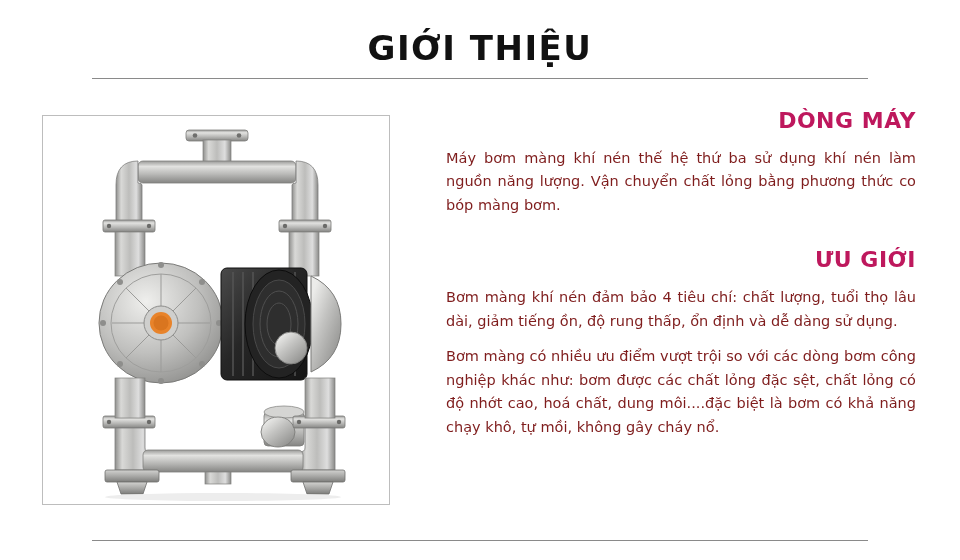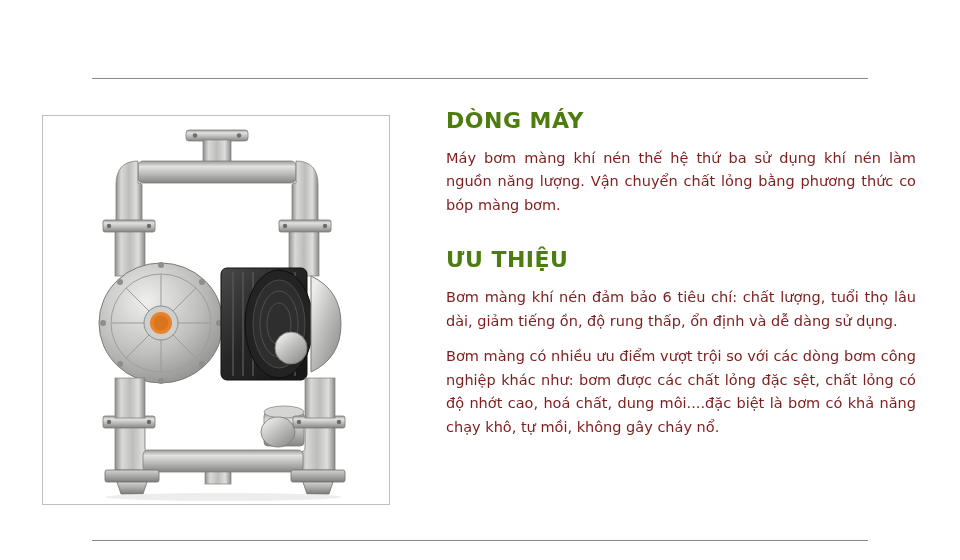--- a/index.html
+++ b/index.html
@@ -80,23 +80,24 @@
   .content {
     position: absolute;
     left: 446px;
     top: 108px;
     width: 470px;
   }
 
   .heading {
     font-size: 22px;
     font-weight: bold;
-    color: #4d7c0f;
+    color: #be185d;
     letter-spacing: 0.5px;
     margin: 0 0 14px 0;
+    text-align: right;
   }
 
   .heading.second {
     margin-top: 30px;
   }
 
   .para {
     font-size: 14.5px;
     line-height: 1.62;
     color: #7f1d1d;
@@ -106,20 +107,21 @@
 
   .para + .para {
     margin-top: 12px;
   }
 </style>
 </head>
 <body>
 
 <div class="slide">
 
+  <div class="title">GIỚI THIỆU</div>
   <div class="title-rule"></div>
 
   <div class="image-panel">
     <div class="pump-wrap">
       <svg width="346" height="388" viewBox="0 0 346 388" xmlns="http://www.w3.org/2000/svg">
         <defs>
           <linearGradient id="metalV" x1="0" y1="0" x2="1" y2="0">
             <stop offset="0%" stop-color="#8f8f8d"></stop>
             <stop offset="20%" stop-color="#d9d9d7"></stop>
             <stop offset="50%" stop-color="#bdbdbb"></stop>
@@ -264,20 +266,20 @@
         <ellipse cx="180" cy="381" rx="118" ry="4" fill="#ededed"></ellipse>
       </svg>
     </div>
   </div>
 
   <div class="content">
 
     <h2 class="heading">DÒNG MÁY</h2>
     <p class="para">Máy bơm màng khí nén thế hệ thứ ba sử dụng khí nén làm nguồn năng lượng. Vận chuyển chất lỏng bằng phương thức co bóp màng bơm.</p>
 
-    <h2 class="heading second">ƯU THIỆU</h2>
-    <p class="para">Bơm màng khí nén đảm bảo 6 tiêu chí: chất lượng, tuổi thọ lâu dài, giảm tiếng ồn, độ rung thấp, ổn định và dễ dàng sử dụng.</p>
+    <h2 class="heading second">ƯU GIỚI</h2>
+    <p class="para">Bơm màng khí nén đảm bảo 4 tiêu chí: chất lượng, tuổi thọ lâu dài, giảm tiếng ồn, độ rung thấp, ổn định và dễ dàng sử dụng.</p>
     <p class="para">Bơm màng có nhiều ưu điểm vượt trội so với các dòng bơm công nghiệp khác như: bơm được các chất lỏng đặc sệt, chất lỏng có độ nhớt cao, hoá chất, dung môi....đặc biệt là bơm có khả năng chạy khô, tự mồi, không gây cháy nổ.</p>
 
   </div>
 
   <div class="bottom-rule"></div>
 </div>
 
 </body></html>

